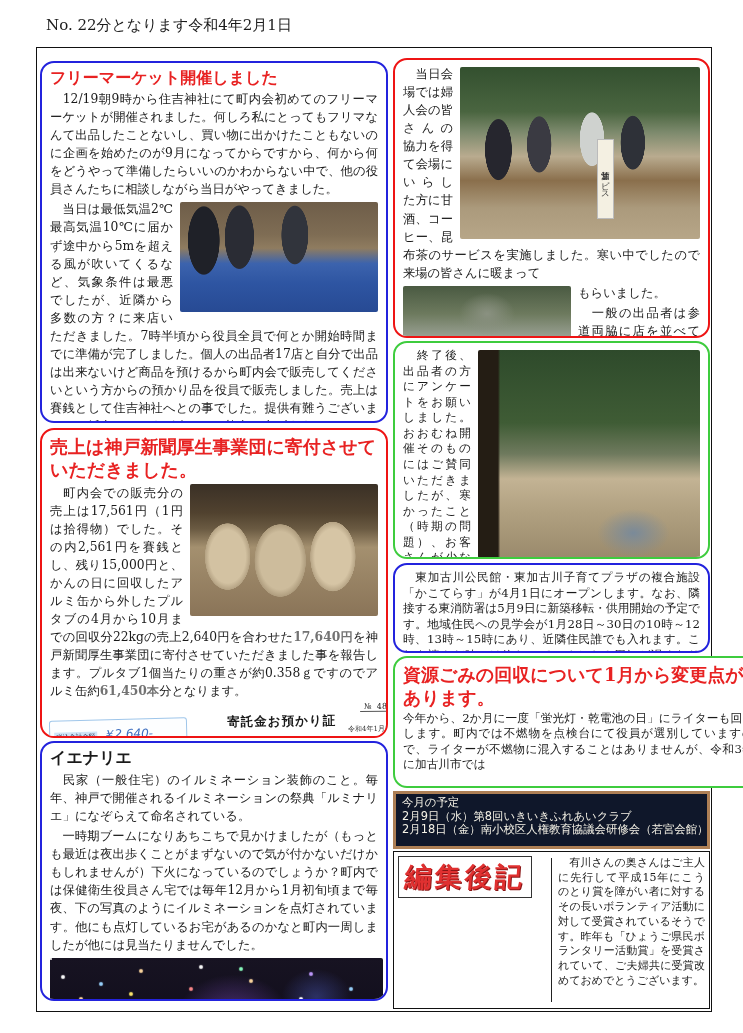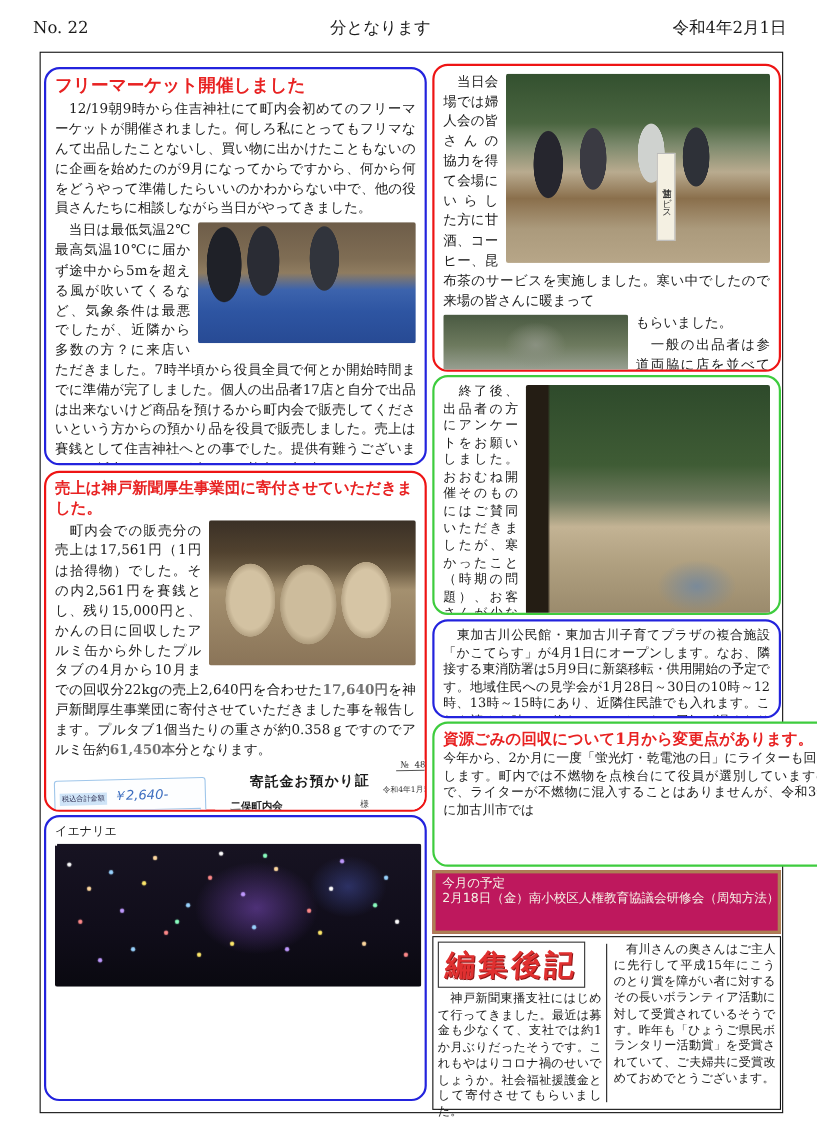--- a/index.html
+++ b/index.html
@@ -1,31 +1,31 @@
 <!DOCTYPE html>
 <html lang="ja"><head>
 <meta charset="utf-8">
 <style>
   html,body{margin:0;padding:0;background:#e8e8e8;}
   .page{position:relative;width:743px;height:1033px;background:#ffffff;margin:0 auto;
         font-family:"DejaVu Serif","Liberation Serif",serif;color:#1a1a1a;overflow:hidden;}
   
-  .hdr{position:absolute;top:16px;left:30px;right:28px;display:flex;justify-content:space-between;
-       font-size:15px;gap:17px;}
+  .hdr{position:absolute;top:16px;left:46px;right:28px;display:flex;justify-content:flex-start;
+       font-size:15px;}
   
   .frame{position:absolute;top:47px;left:36px;width:676px;height:965px;border:1.6px solid #111;
          box-sizing:border-box;}
   
   .sec{position:absolute;border-radius:14px;background:#fff;padding:5px 8px;overflow:hidden;box-sizing:border-box;}
   .b-blue{border:2.5px solid #2323dd;}
   .b-red{border:2.5px solid #ee1414;}
   .b-green{border:2.5px solid #3ecc3e;}
   .t-red{color:#e82222;font-weight:bold;font-size:16px;line-height:1.25;}
-  .t-red-sm{color:#e82222;font-weight:bold;font-size:14px;line-height:1.3;}
-  .t-black{font-weight:normal;font-size:11px;}
+  .t-red-sm{color:#e82222;font-weight:bold;font-size:18px;line-height:1.3;}
+  .t-black{font-weight:bold;font-size:16px;}
   .txt{font-size:12.3px;line-height:1.47;text-align:justify;margin:2px 0;}
   .txt-sm{font-size:11.7px;line-height:1.33;text-align:justify;margin:2px 0;}
   .rn{color:#737373;font-weight:bold;}
   b{font-weight:normal;}
   .fr{float:right;margin:2px 0 3px 7px;}
   .fl{float:left;margin:2px 7px 3px 0;}
   .ph{border-radius:2px;position:relative;}
   
   .ph-flea1{width:198px;height:110px;background:
     radial-gradient(26px 56px at 12% 35%,#1f2128 60%,transparent 62%),
@@ -74,21 +74,21 @@
   .slip-grid{margin-top:4px;border:1px solid #9fc6ea;height:46px;position:relative;}
   .slip-grid .r1{border-bottom:1px solid #cfe4f7;height:8px;background:#eaf3fb;}
   .receipt{position:absolute;left:146px;top:0;width:203px;height:146px;background:#fff;
            transform:rotate(-0.8deg);font-family:"DejaVu Serif",serif;}
   .rc-no{position:absolute;right:2px;top:0;font-size:8px;border-bottom:1px solid #555;padding:0 4px;}
   .rc-date{position:absolute;right:2px;top:22px;font-size:7px;color:#333;}
   .rc-title{position:absolute;left:0;right:30px;top:10px;text-align:center;font-size:12.5px;font-weight:bold;letter-spacing:1px;}
   .rc-payer{position:absolute;left:14px;top:34px;font-size:9.5px;font-weight:bold;border-bottom:1px solid #777;width:110px;}
   .rc-sama{position:absolute;left:132px;top:34px;font-size:8px;color:#444;}
   
-  .schedule{position:absolute;left:356px;top:743px;width:317px;height:58px;background:#be185d;
+  .schedule{position:absolute;left:356px;top:743px;width:317px;height:58px;background:#0f172a;
             border:3px solid #ad7f55;box-sizing:border-box;color:#f5f2e6;padding:2px 6px;
             font-size:11.4px;line-height:1.2;font-family:"DejaVu Sans","Liberation Sans",sans-serif;}
   .schedule div{white-space:nowrap;}
   
   .editorial{position:absolute;left:356px;top:803px;width:317px;height:158px;border:1.6px solid #111;
              box-sizing:border-box;display:flex;padding:4px;}
   .ed-left{width:50%;padding-right:4px;box-sizing:border-box;}
   .ed-right{width:50%;padding-left:6px;box-sizing:border-box;}
   .ed-divider{width:0;border-left:1.2px solid #222;margin:2px 0;}
   .ed-title-box{border:1.4px solid #333;width:132px;height:40px;display:flex;align-items:center;justify-content:center;margin-bottom:3px;}
@@ -135,20 +135,22 @@
           <div class="rc-title">寄託金お預かり証</div>
           <div class="rc-payer">二俣町内会</div>
           <span class="rc-sama">様</span>
 
         </div>
       </div>
     </div>
 
     <div class="sec b-blue" style="left:3px;top:693px;width:348px;height:260px;">
       <div class="t-black">イエナリエ</div>
+      <p class="txt">　民家（一般住宅）のイルミネーション装飾のこと。毎年、神戸で開催されるイルミネーションの祭典「ルミナリエ」になぞらえて命名されている。</p>
+      <p class="txt">　一時期ブームになりあちこちで見かけましたが（もっとも最近は夜出歩くことがまずないので気が付かないだけかもしれませんが）下火になっているのでしょうか？町内では保健衛生役員さん宅では毎年12月から1月初旬頃まで毎夜、下の写真のようにイルミネーションを点灯されています。他にも点灯しているお宅があるのかなと町内一周しましたが他には見当たりませんでした。</p>
       <div class="ph ph-illum">
           <span class="lights"></span>
         </div>
     </div>
 
     <div class="sec b-red" style="left:356px;top:10px;width:317px;height:280px;">
       <div class="ph ph-service fr">
         <span class="sign">甘酒サービス</span>
       </div>
       <p class="txt" style="margin-top:0;">　当日会場では婦人会の皆さんの協力を得て会場にいらした方に甘酒、コーヒー、昆布茶のサービスを実施しました。寒い中でしたので来場の皆さんに暖まって</p>
@@ -167,29 +169,29 @@
       <p class="txt-sm" style="margin:0;"><span>　東加古川公民館・東加古川子育てプラザの複合施設</span><b>「かこてらす」</b><span>が4月1日にオープンします。なお、隣接する東消防署は5月9日に新築移転・供用開始の予定です。地域住民への見学会が1月28日～30日の10時～12時、13時～15時にあり、近隣住民誰でも入れます。これを読んだ時には終わっているかも？周知が遅くなりました。</span></p>
     </div>
 
     <div class="sec b-green" style="left:356px;top:608px;width:371px;height:132px;">
       <div class="t-red-sm">資源ごみの回収について1月から変更点があります。</div>
       <p class="txt-sm" style="margin:1px 0;"><span>今年から、</span><b>2か月に一度「蛍光灯・乾電池の日」</b><span>にライターも回収します。町内では不燃物を点検台にて役員が選別していますので、ライターが不燃物に混入することはありませんが、令和3年に加古川市では</span></p>
     </div>
 
     <div class="schedule">
       <div>今月の予定</div>
-      <div>2月18日（金）南小校区人権教育協議会研修会（周知方法）</div>
+      <div>2月9日（水）第8回いきいきふれあいクラブ</div>
+      <div>2月18日（金）南小校区人権教育協議会研修会（若宮会館）</div>
     </div>
 
     <div class="editorial">
       <div class="ed-left">
         <div class="ed-title-box">
           <span class="ed-title">編集後記</span>
         </div>
-        <p class="ed-txt">　神戸新聞東播支社にはじめて行ってきました。最近は募金も少なくて、支社では約1か月ぶりだったそうです。これもやはりコロナ禍のせいでしょうか。社会福祉援護金として寄付させてもらいました。</p>
       </div>
       <div class="ed-divider"></div>
       <div class="ed-right">
         <p class="ed-txt"><span>　有川さんの奥さんはご主人に先行して平成15年に</span><b>こうのとり賞</b><span>を障がい者に対するその長いボランティア活動に対して受賞されているそうです。昨年も「</span><b>ひょうご県民ボランタリー活動賞</b><span>」を受賞されていて、ご夫婦共に受賞改めておめでとうございます。</span></p>
       </div>
     </div>
 
   </div>
 </div>
 

